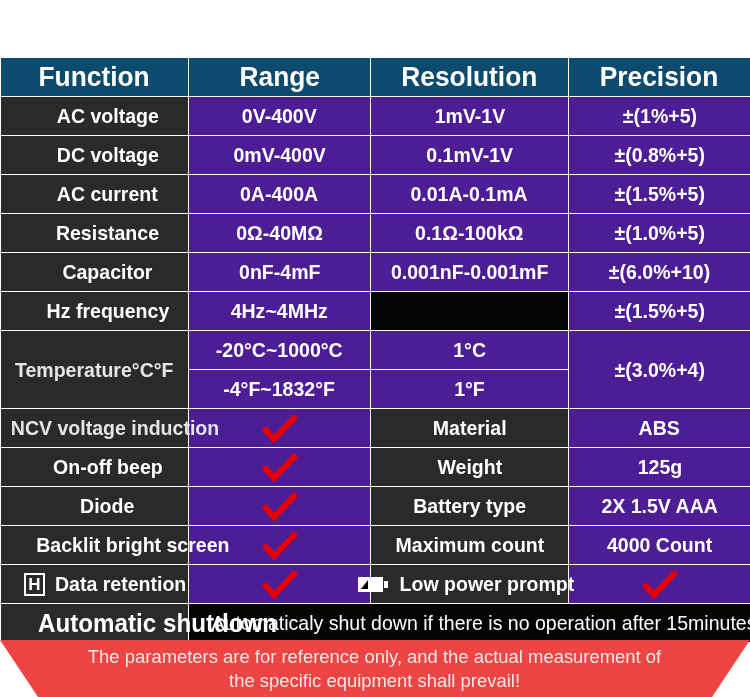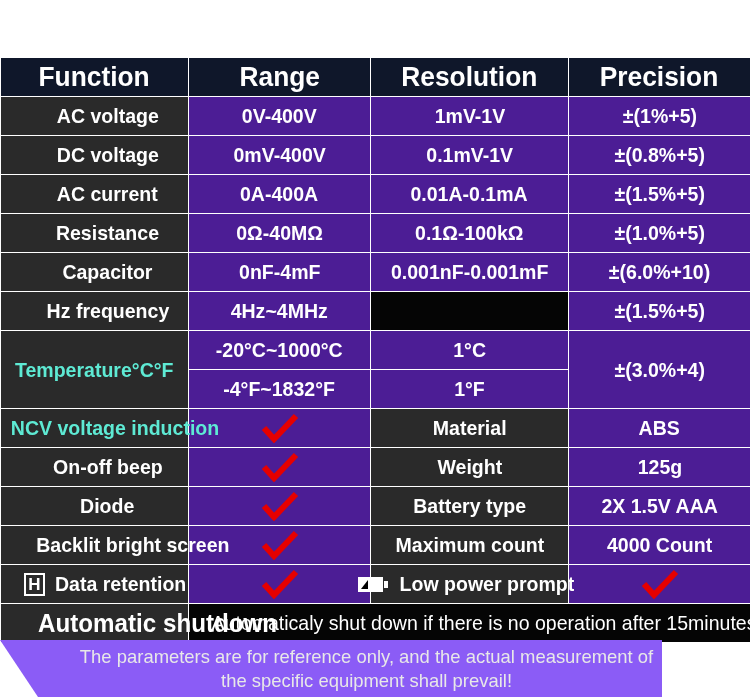--- a/index.html
+++ b/index.html
@@ -37,33 +37,33 @@
     border:1px solid #ffffff;
     text-align:center;vertical-align:middle;
     color:#ffffff;
     padding:0 2px;
     font-weight:bold;
     background:#050505;
   }
 
   
   tr.header-row th{
-    height:38px;background:#0f172a;
+    height:38px;background:#0c4a6e;
     font-size:28px;font-weight:bold;
     transform:none;
   }
   tr.header-row th .hdr{display:inline-block;transform:scaleX(0.94);}
 
   
   tr.data-row td{height:38px;font-size:21px;}
   td.fn{background:#2a2a2a;font-weight:bold;padding-left:28px;}
   td.val{background:#4c1d95;font-weight:bold;}
   td.lbl{background:#2a2a2a;font-weight:bold;}
   td.empty{background:#050505;}
-  td.red-label{color:#5eead4;background:#2a2a2a;font-weight:bold;}
+  td.red-label{color:#e5e5e5;background:#2a2a2a;font-weight:bold;}
 
   .sq{display:inline-block;transform:scaleX(0.93);white-space:nowrap;}
 
   
   tr.last-row td.fn{font-size:26px;}
   td.shutdown-note{
     background:#050505;font-size:21px;font-weight:normal;
     text-align:center;
   }
 
@@ -95,24 +95,24 @@
     position:absolute;left:26px;top:4px;width:4px;height:7px;background:#ffffff;
   }
   .batt-wedge{
     position:absolute;left:3px;top:3px;width:0;height:0;
     border-left:7px solid transparent;
     border-bottom:9px solid #000000;
   }
 
   
   .footer{
-    position:absolute;left:0;top:640px;width:662px;height:57px;
-    background:#8b5cf6;
+    position:absolute;left:0;top:640px;width:750px;height:57px;
+    background:#ef4444;
     clip-path:polygon(0 0, 750px 0, 712px 57px, 38px 57px);
-    display:flex;align-items:center;justify-content:flex-end;
+    display:flex;align-items:center;justify-content:center;
   }
   .footer-text{
     color:#e8e8e8;font-size:19px;font-weight:normal;
     line-height:24px;text-align:center;
     transform:scaleX(0.97);
   }
 </style>
 </head>
 <body>
 

